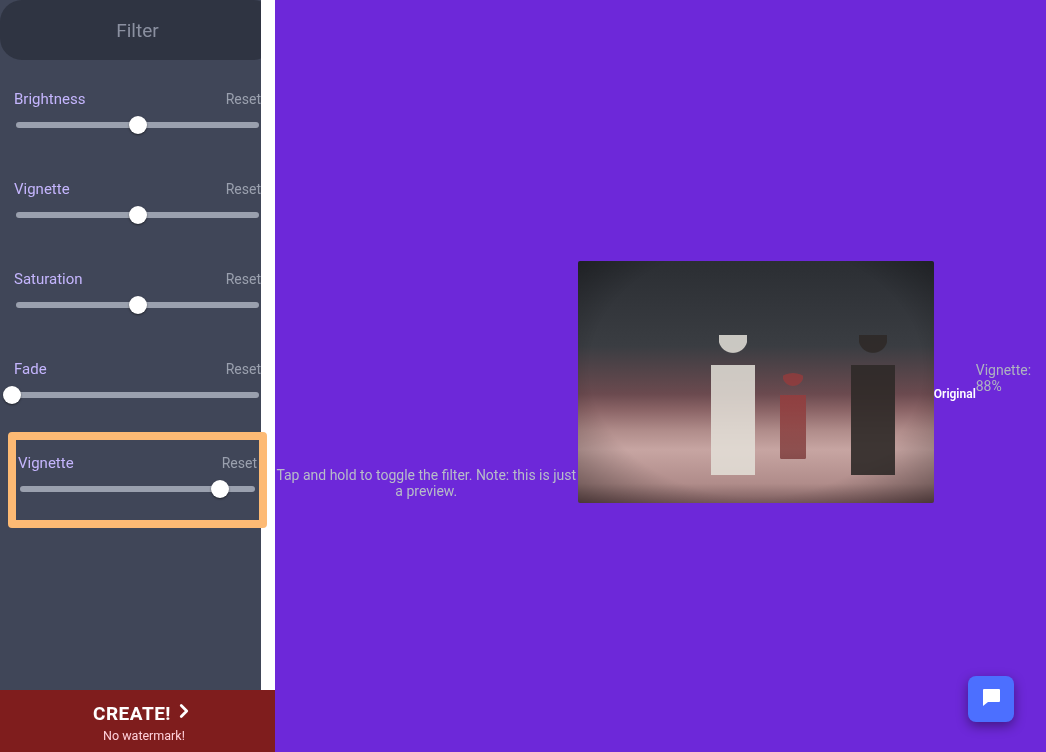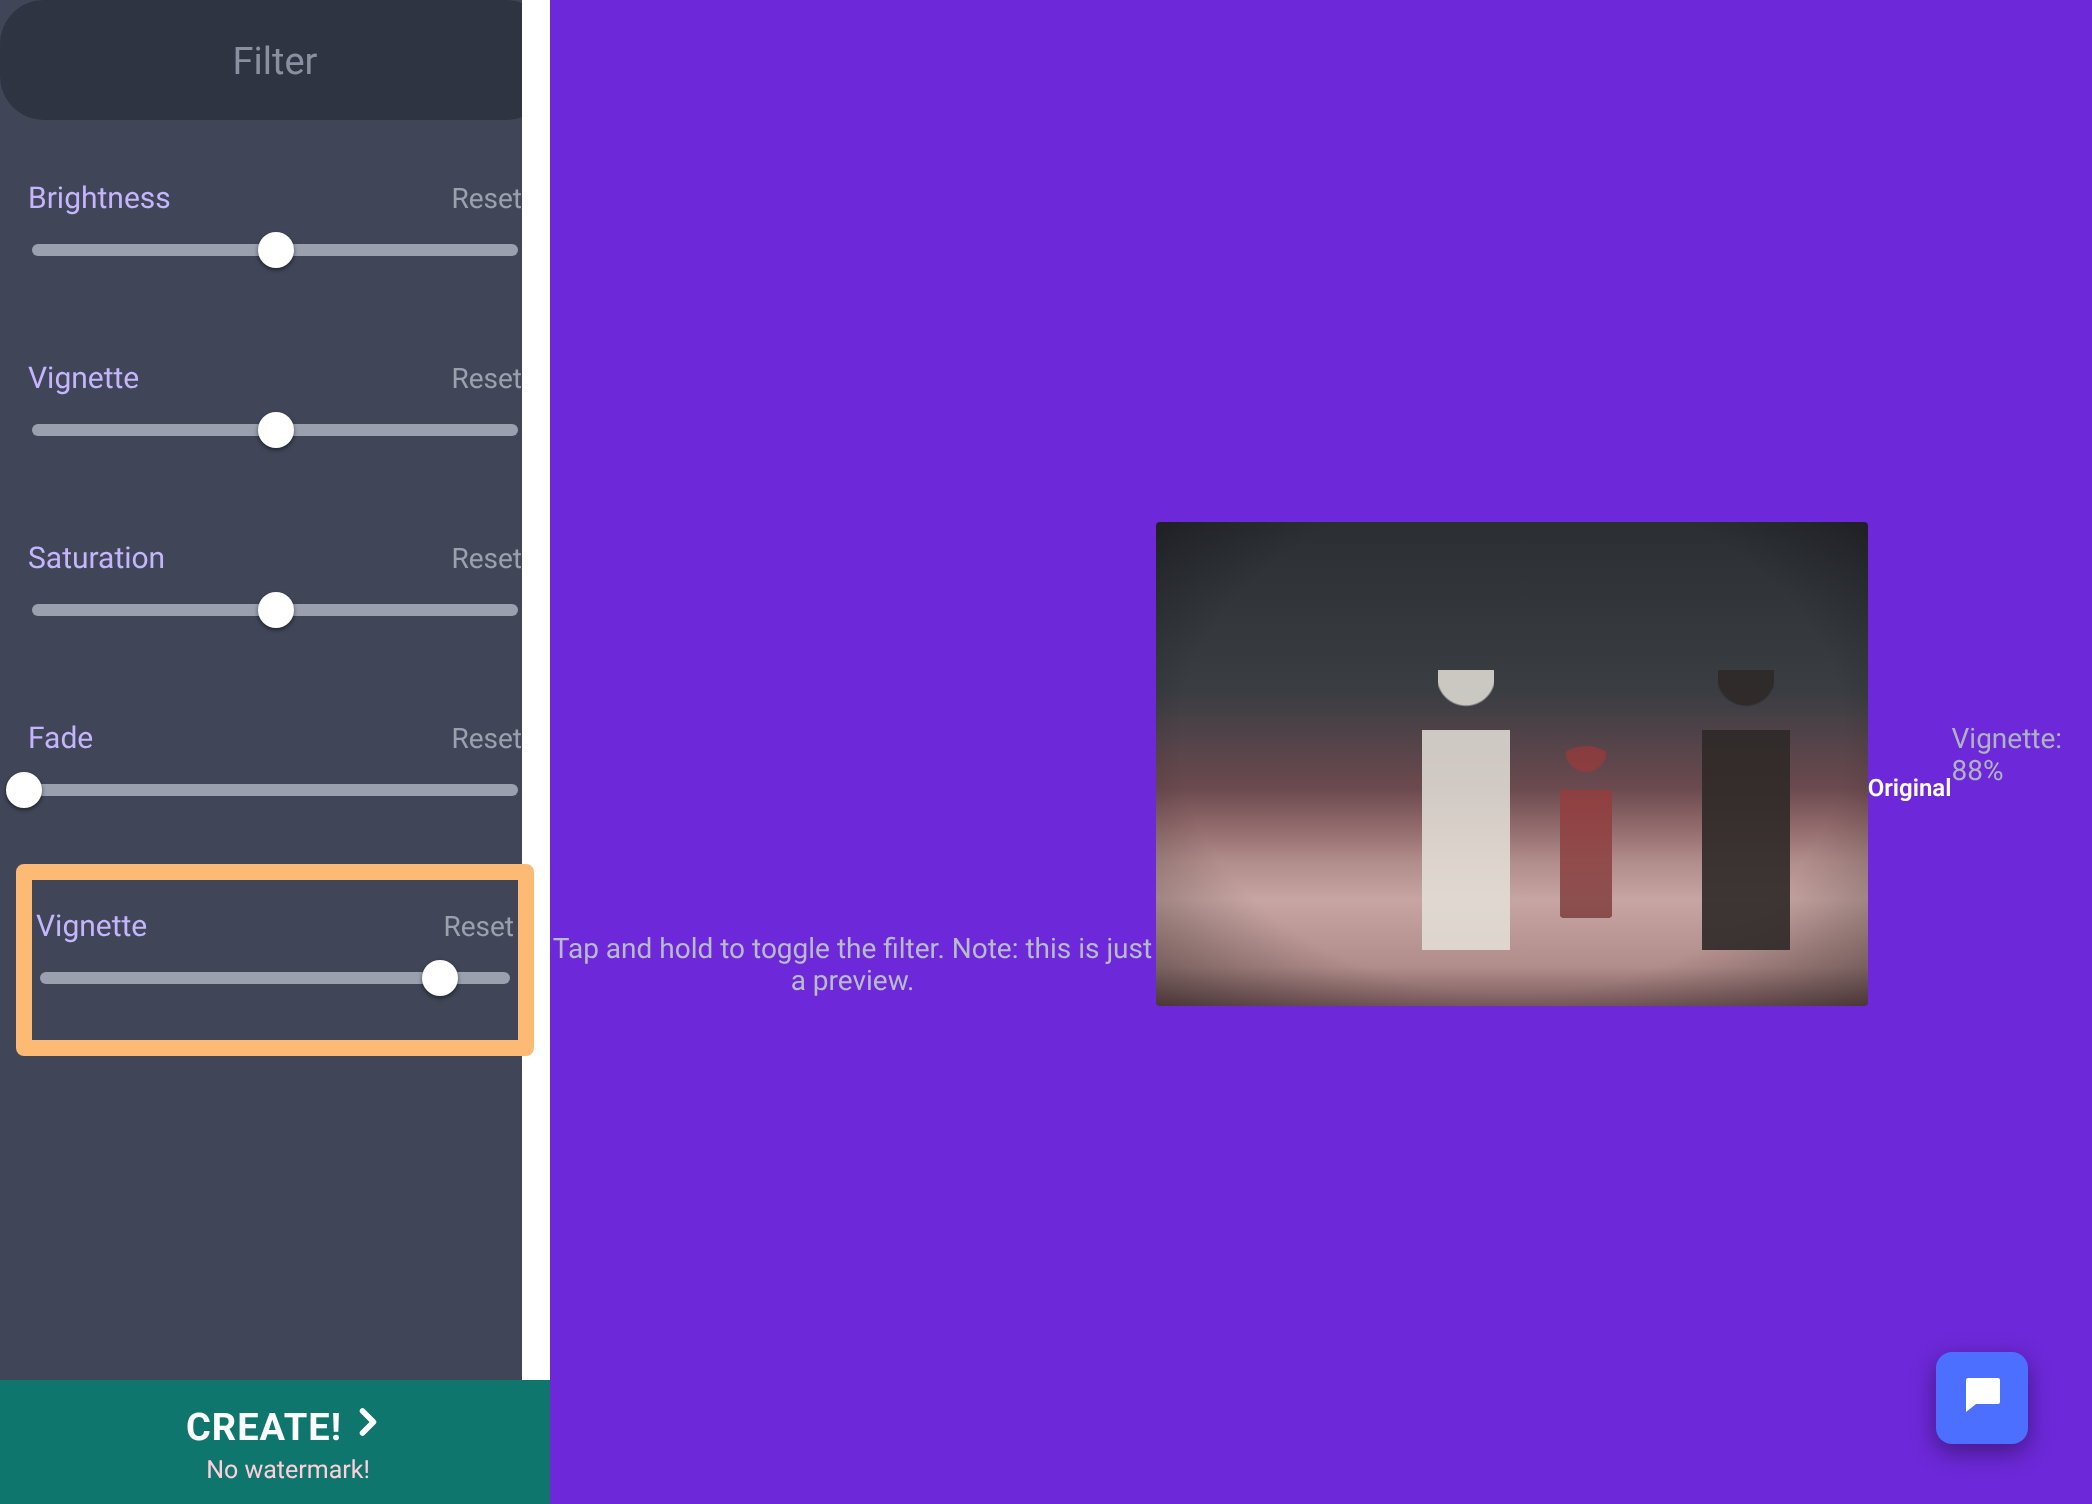--- a/index.html
+++ b/index.html
@@ -91,21 +91,21 @@
     border-radius: 50%;
     transform: translate(-50%, -50%);
     box-shadow: 0 1px 2px rgba(0,0,0,0.5);
   }
 
   .create-btn {
     position: absolute;
     left: 0; bottom: 0;
     width: 288px; 
     height: 62px;
-    background: #0f766e;
+    background: #7f1d1d;
     display: flex;
     flex-direction: column;
     align-items: center;
     justify-content: center;
     cursor: pointer;
     color: #fff;
   }
   .create-main {
     display: flex;
     align-items: center;

